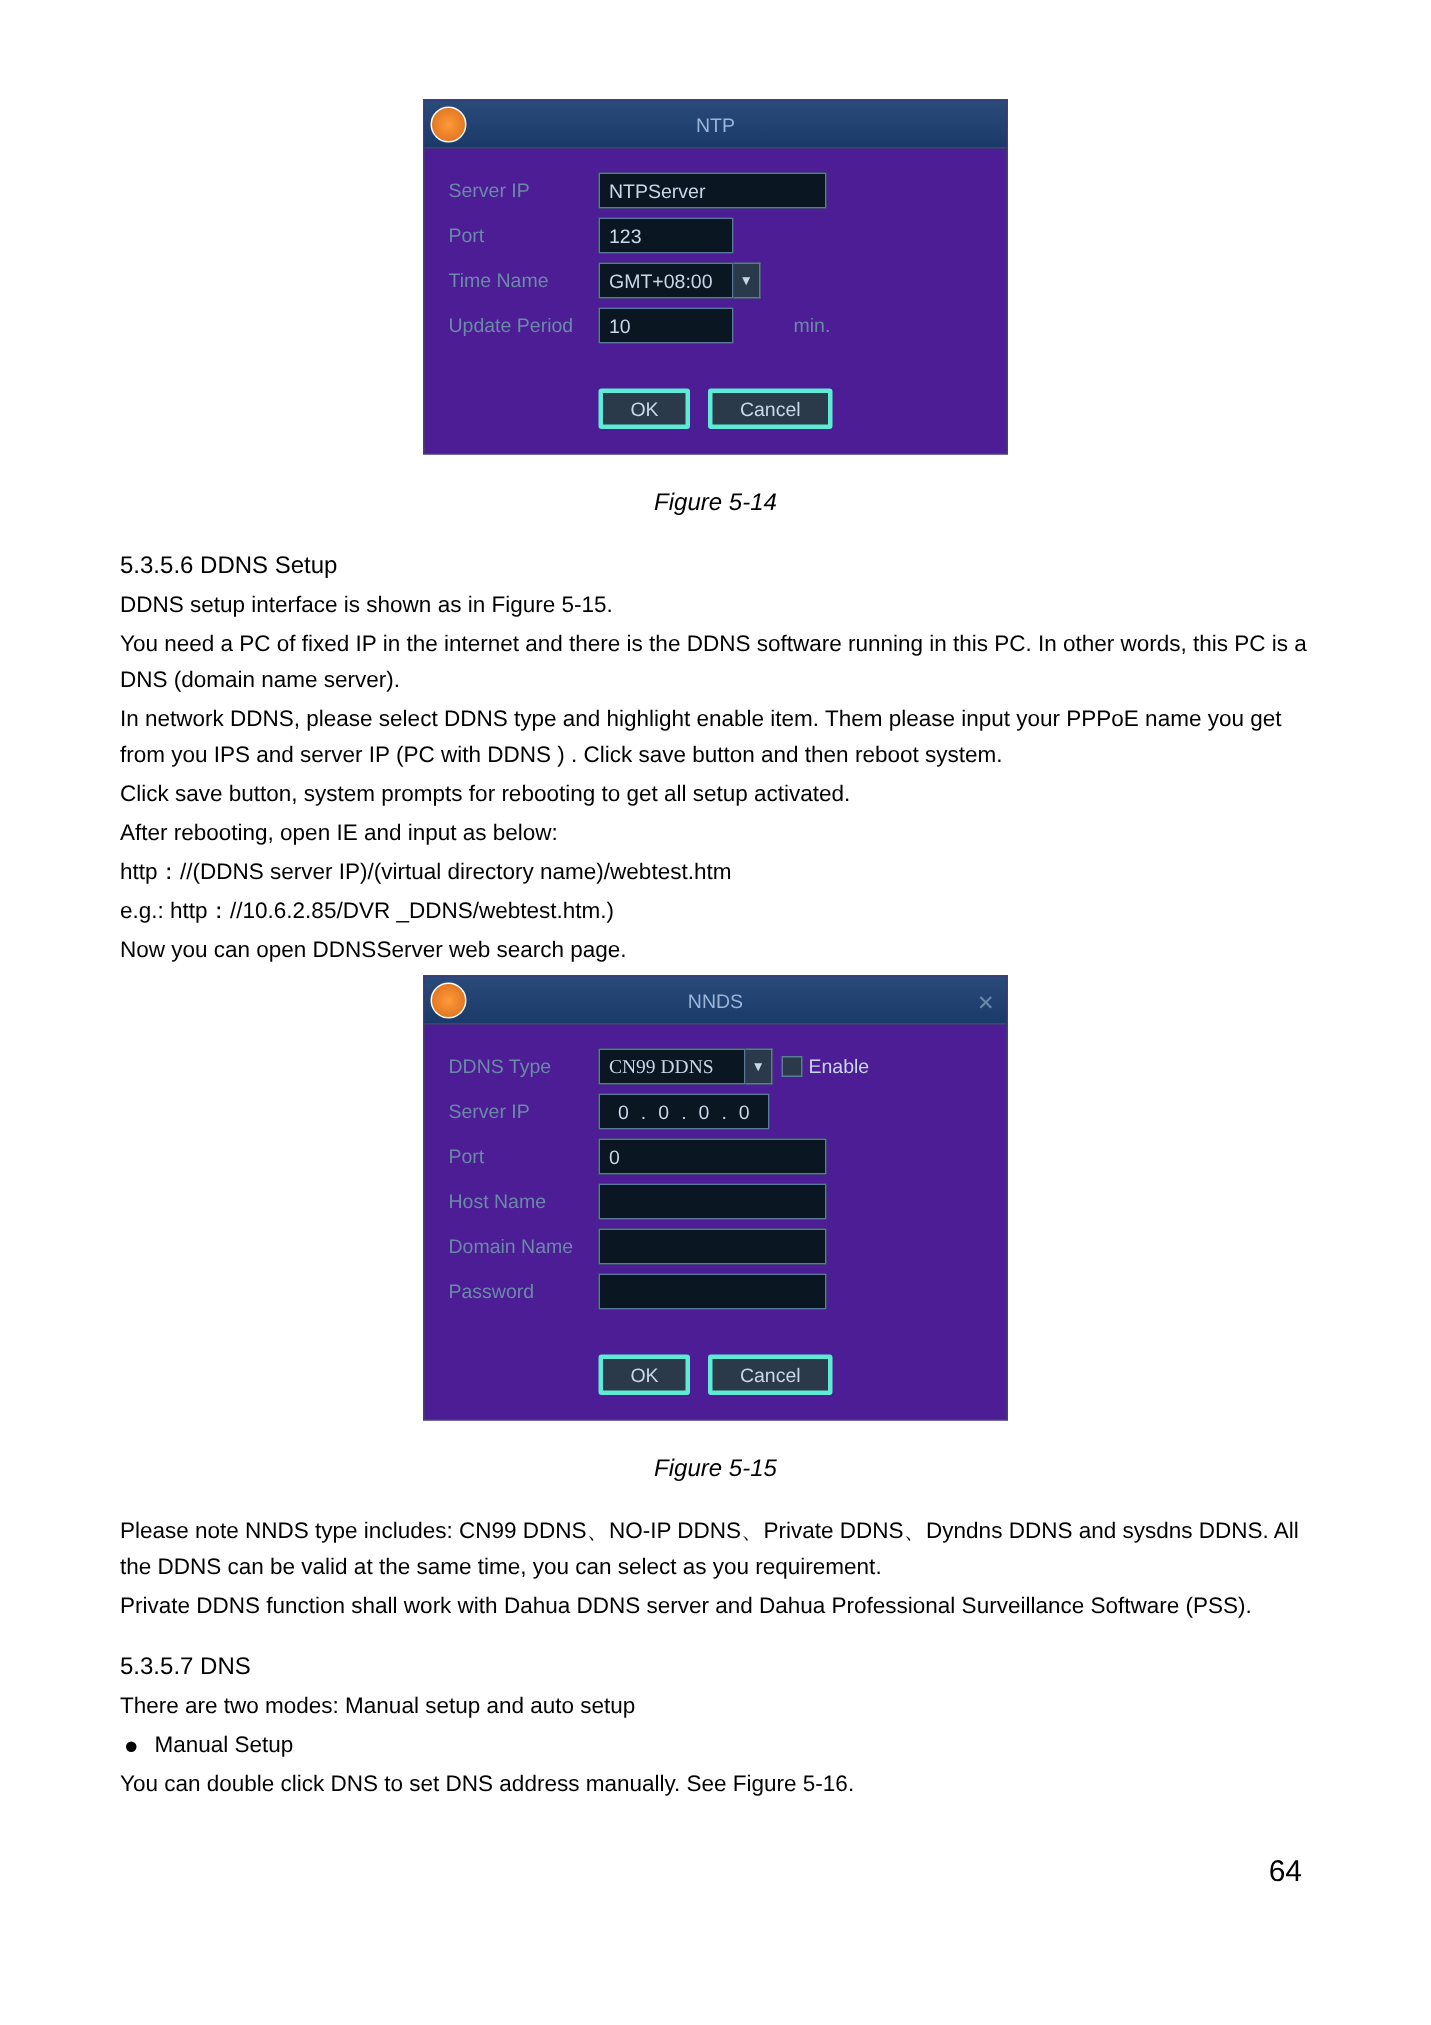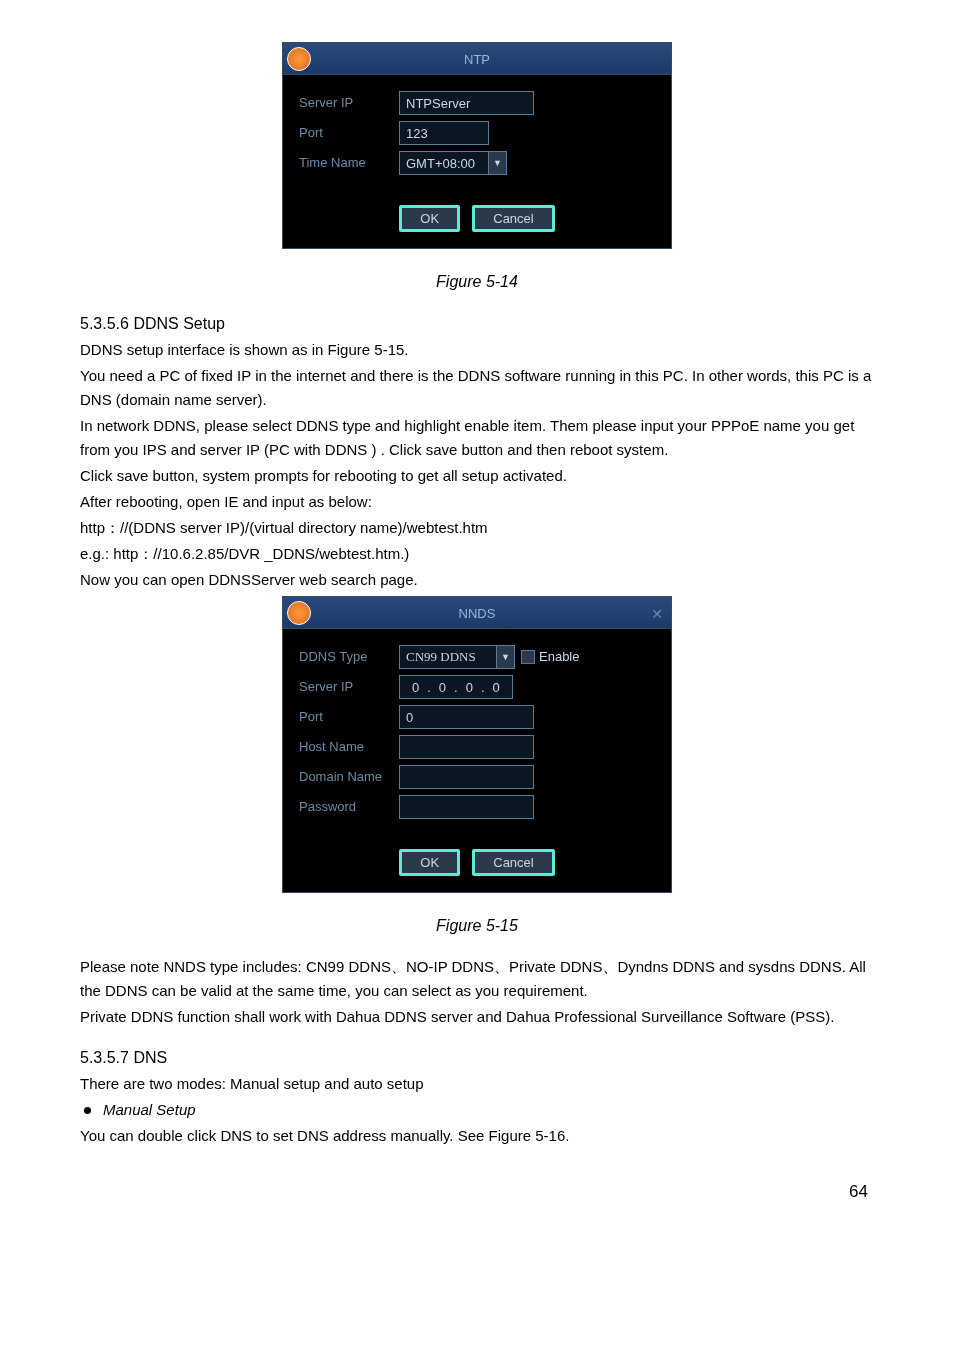--- a/index.html
+++ b/index.html
@@ -1,43 +1,43 @@
 <!DOCTYPE html>
 <html><head>
   <meta charset="utf-8">
   <style>
     * { box-sizing: border-box; margin: 0; padding: 0; }
     body { font-family: Arial, sans-serif; background: #fff; color: #000; width: 954px; padding: 40px 80px 40px 80px; font-size: 15px; line-height: 1.6; }
-    .dialog { background: #000000; border: 1px solid #3a4a5a; width: 400px; margin: 2px auto 20px auto; color: #8aa0b8; position: relative; }
+    .dialog { background: #4c1d95; border: 1px solid #3a4a5a; width: 400px; margin: 26px auto 20px auto; color: #8aa0b8; position: relative; }
     .dialog-header { background: linear-gradient(to bottom, #2a4a7a, #1a3a6a); height: 32px; position: relative; border-bottom: 1px solid #3a4a5a; }
     .dialog-icon { position: absolute; left: 4px; top: 4px; width: 24px; height: 24px; background: radial-gradient(circle, #ff9a3a, #d86a1a); border-radius: 50%; border: 1px solid #fff; }
     .dialog-title { position: absolute; left: 50%; transform: translateX(-50%); top: 7px; font-size: 13px; color: #9ab5d8; }
     .dialog-close { position: absolute; right: 8px; top: 6px; color: #6a8aa8; font-size: 14px; cursor: pointer; }
     .dialog-body { padding: 16px 16px 4px 16px; }
     .form-row { display: flex; align-items: center; margin-bottom: 6px; }
     .form-label { width: 100px; font-size: 13px; color: #6a8aa8; }
     .form-input { background: #0a1622; border: 1px solid #5a7a9a; color: #c8d8e8; padding: 3px 6px; font-size: 13px; height: 24px; }
     .input-sm { width: 90px; }
-    .input-md { width: 135px; }
+    .input-md { width: 152px; }
     .dropdown-arrow { background: #2a3a4a; border: 1px solid #5a7a9a; border-left: none; width: 18px; height: 24px; color: #c8d8e8; font-size: 9px; display: inline-flex; align-items: center; justify-content: center; }
     .unit-text { color: #6a8aa8; font-size: 13px; margin-left: 40px; }
     .checkbox-wrap { display: inline-flex; align-items: center; margin-left: 6px; }
     .checkbox-box { width: 14px; height: 14px; background: #2a3a4a; border: 1px solid #5a7a9a; margin-right: 4px; }
     .checkbox-label { color: #c8d8e8; font-size: 13px; }
     .ip-input { display: inline-flex; background: #0a1622; border: 1px solid #5a7a9a; padding: 2px 4px; height: 24px; }
     .ip-seg { color: #c8d8e8; font-size: 13px; padding: 0 8px; }
     .ip-dot { color: #c8d8e8; font-size: 13px; }
     .dialog-footer { text-align: center; padding: 20px 0 16px 0; }
     .dlg-btn { background: #2a3a4a; border: 3px solid #5eead4; color: #c8d8e8; padding: 3px 18px; font-size: 13px; margin: 0 4px; cursor: pointer; border-radius: 2px; }
     .figure-caption { text-align: center; font-size: 16px; margin: 4px 0 16px 0; font-style: italic; }
     .section-heading { font-size: 16px; margin: 8px 0 2px 0; }
     .text-block { margin-bottom: 2px; }
-    .bullet-line { display: flex; align-items: center; margin: 2px 0; font-style: italic; }
+    .bullet-line { display: flex; align-items: center; margin: 2px 0; }
     .bullet { width: 7px; height: 7px; background: #000; border-radius: 50%; margin-right: 12px; margin-left: 4px; }
-    .page-num { text-align: right; font-size: 17px; margin-top: 30px; padding-right: 6px; }
+    .page-num { text-align: right; font-size: 20px; margin-top: 30px; padding-right: 6px; }
   </style>
 </head>
 <body>
 
 <div class="dialog" style="width: 390px;">
   <div class="dialog-header">
     <div class="dialog-icon"></div>
     <div class="dialog-title">NTP</div>
   </div>
   <div class="dialog-body">
@@ -48,20 +48,25 @@
     <div class="form-row">
       <div class="form-label">Port</div>
       <input class="form-input input-sm" value="123" style="">
     </div>
     <div class="form-row">
       <div class="form-label">Time Name</div>
       <div style="display:inline-flex;">
         <input class="form-input input-sm" value="GMT+08:00" style="">
         <div class="dropdown-arrow">▼</div>
       </div>
+    </div>
+    <div class="form-row">
+      <div class="form-label">Update Period</div>
+      <input class="form-input input-sm" value="10" style="">
+      <span class="unit-text">min.</span>
     </div>
   </div>
   <div class="dialog-footer">
     <button class="dlg-btn">OK</button>
     <button class="dlg-btn">Cancel</button>
   </div>
 </div>
 
 <div class="figure-caption">Figure 5-14</div>
 

